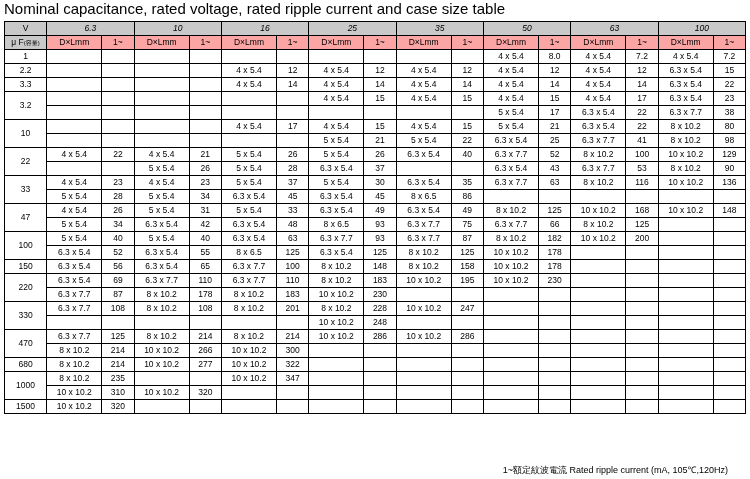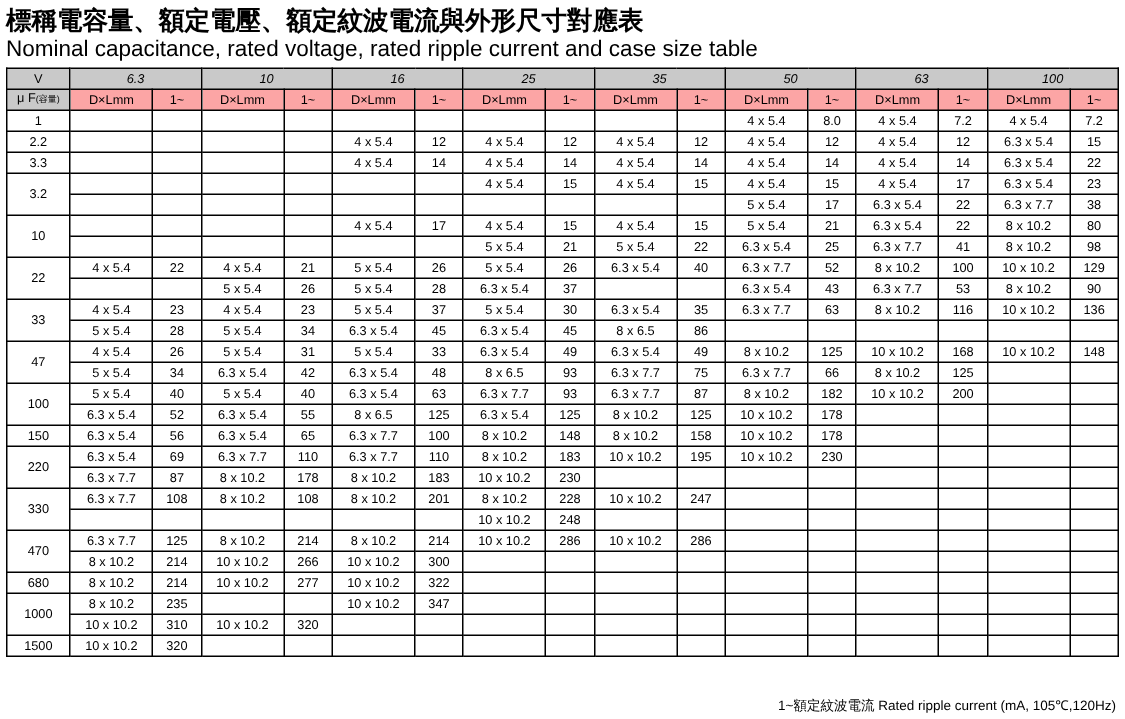--- a/index.html
+++ b/index.html
@@ -72,33 +72,32 @@
   .uf-small{font-size:6px;font-weight:normal;}
   .cap-cell{
     font-size:10px;
     font-weight:normal;
   }
   col.c-uf{width:42px;}
   col.c-d{width:55px;}
   col.c-r{width:32px;}
   .footnote{
     position:absolute;
-    right:6px;
+    right:22px;
     bottom:2px;
     font-size:9px;
     white-space:nowrap;
     margin-top:43px;
   }
 </style>
 </head>
 <body>
 
 <div class="page">
 
-  <div class="title-zh">標稱電容量、額定電壓、額定紋波電流與外形尺寸對應表</div>
   <div class="title-en">Nominal capacitance, rated voltage, rated ripple current and case size table</div>
 
   <table class="spec">
     <colgroup id="colgrp">
       <col class="c-uf">
     <col class="c-d">
         <col class="c-r">
         <col class="c-d">
         <col class="c-r">
         <col class="c-d">

